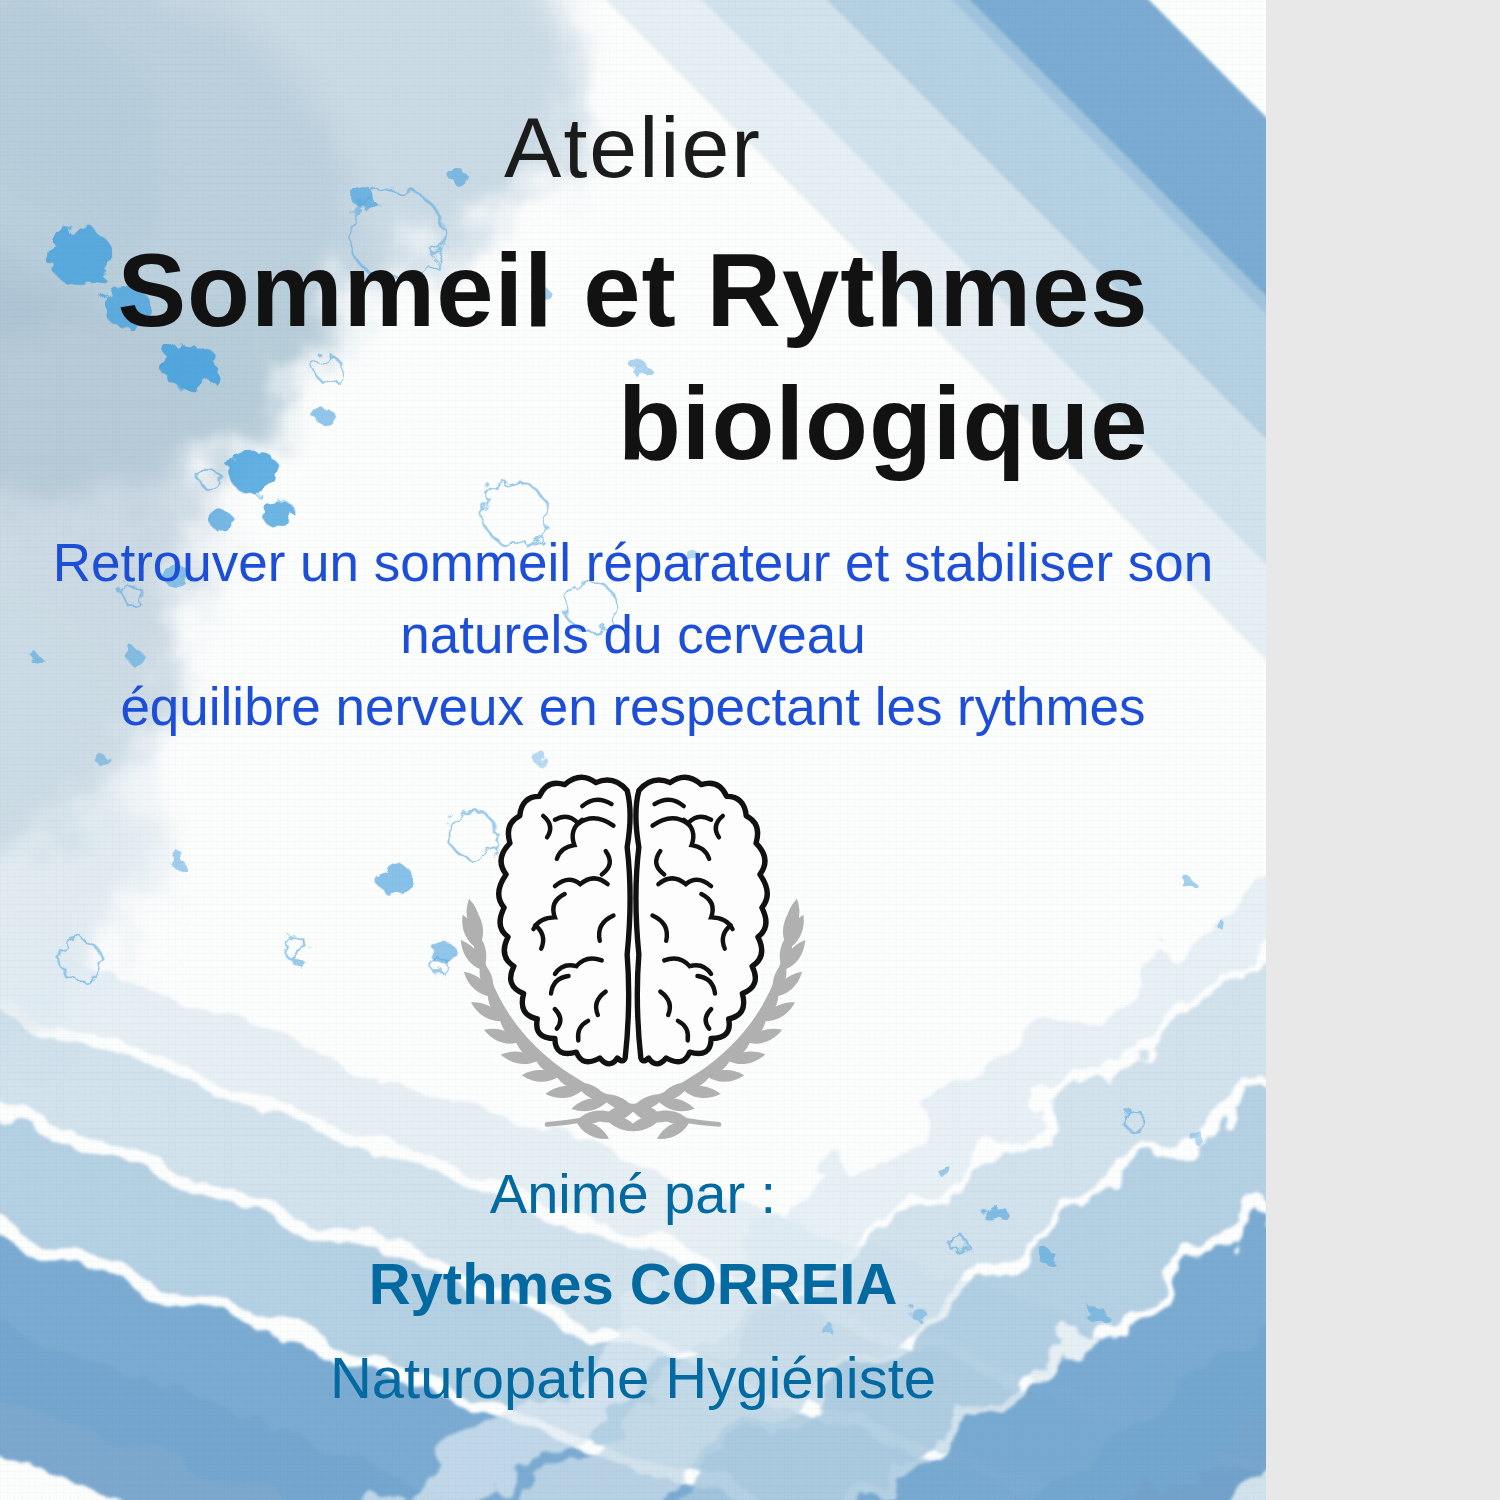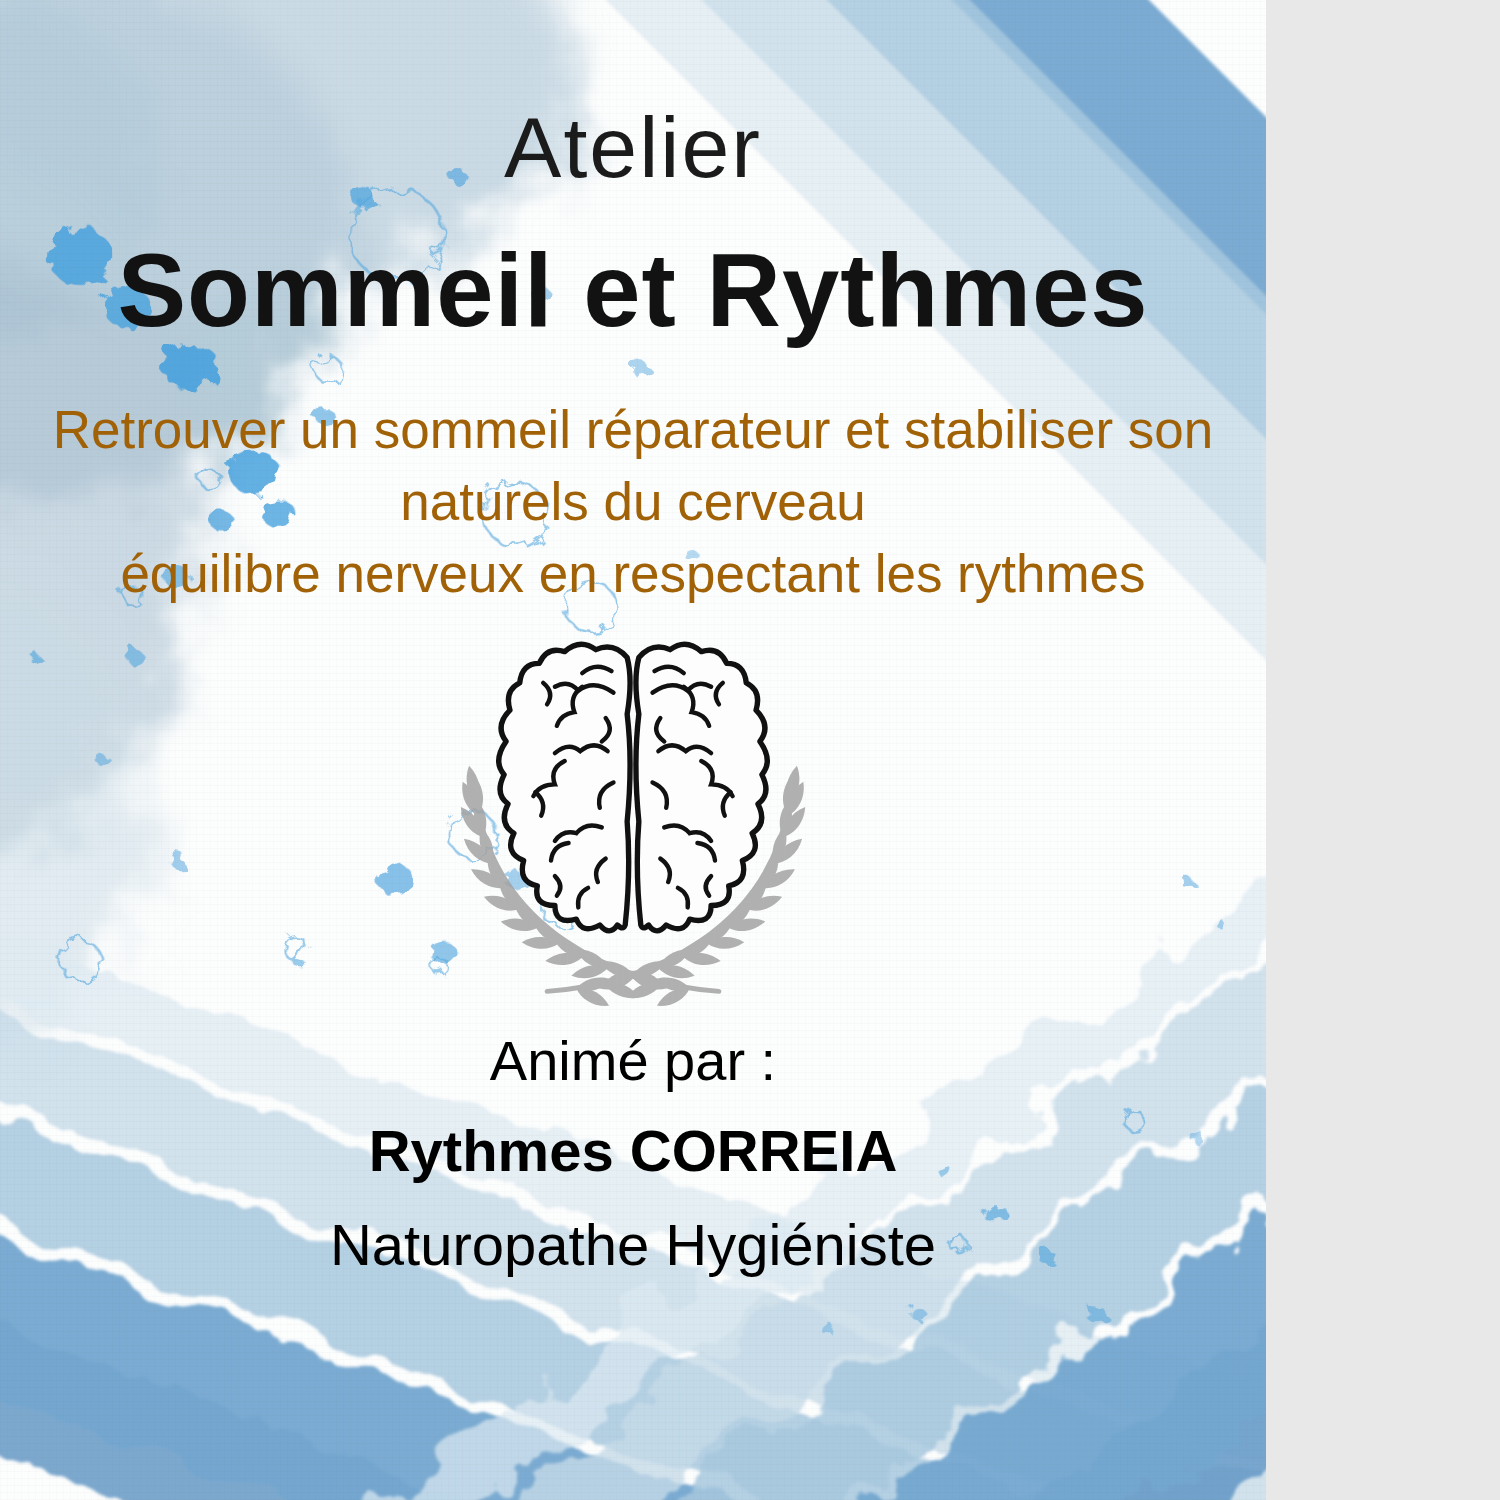--- a/index.html
+++ b/index.html
@@ -17,24 +17,24 @@
     opacity:.55;
   }
   .content{
     position:absolute;inset:0;display:flex;flex-direction:column;
     align-items:center;text-align:center;padding-top:96px;box-sizing:border-box;
     color:#151515;
   }
   .kicker{font-size:86px;font-weight:400;line-height:1.2;letter-spacing:2px;color:#1b1b1b;}
   .title{margin:26px 0 0 0;font-size:103px;font-weight:700;line-height:1.29;letter-spacing:1px;color:#121212;}
   .title span{display:block;text-align:right;}
-  .subtitle{margin:36px 0 0 0;font-size:53px;font-weight:400;line-height:1.36;color:#a16207;}
+  .subtitle{margin:36px 0 0 0;font-size:53px;font-weight:400;line-height:1.36;color:#1d4ed8;}
   .subtitle span{display:block;}
   .illu{margin-top:26px;width:450px;height:371px;}
-  .host{margin-top:20px;font-size:56px;line-height:1.2;color:#000000;}
+  .host{margin-top:20px;font-size:56px;line-height:1.2;color:#0369a1;}
   .host-label{font-size:56px;}
   .host-name{margin-top:22px;font-size:58px;font-weight:700;}
   .host-role{margin-top:24px;font-size:58px;font-weight:400;}
 </style>
 </head>
 <body>
 
 <div class="poster">
 
   <svg class="bg" viewBox="0 0 1500 1500" aria-hidden="true">
@@ -144,20 +144,21 @@
   </svg>
 
   <div class="texture"></div>
 
   <main class="content">
 
     <div class="kicker">Atelier</div>
 
     <h1 class="title">
       <span>Sommeil et Rythmes</span>
+      <span>biologique</span>
     </h1>
 
     <p class="subtitle">
       <span>Retrouver un sommeil réparateur et stabiliser son</span>
       <span>naturels du cerveau</span>
       <span>équilibre nerveux en respectant les rythmes</span>
     </p>
 
     <svg class="illu" viewBox="0 0 460 380" aria-hidden="true">
       <defs>

